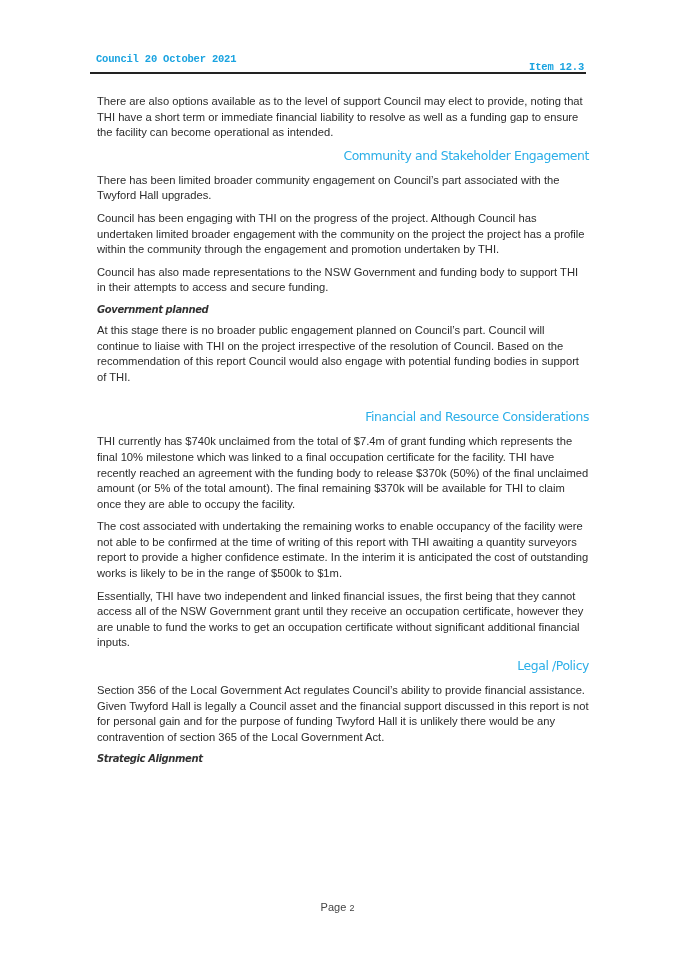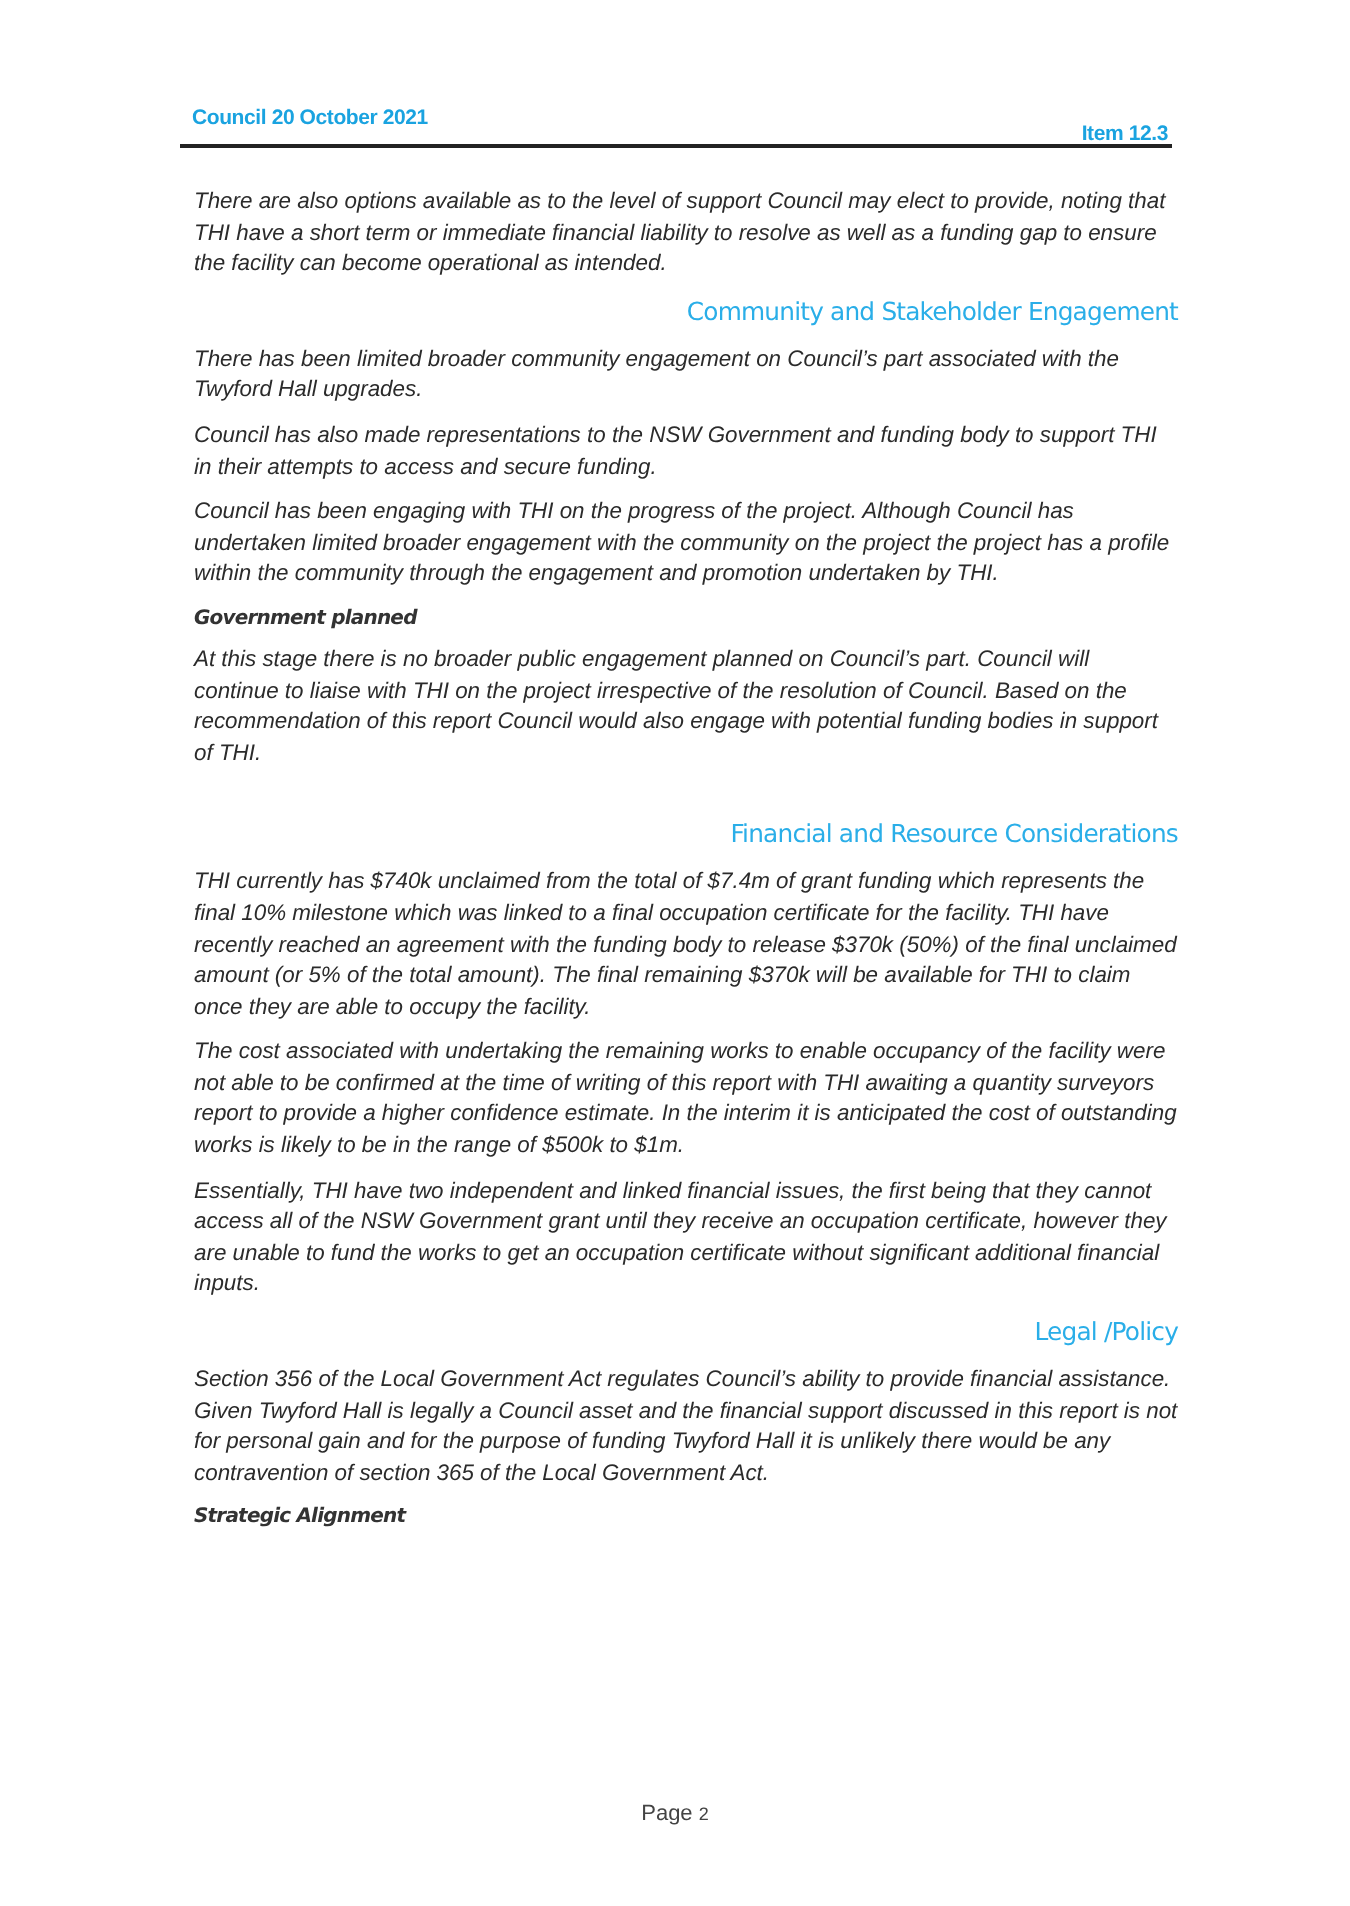--- a/index.html
+++ b/index.html
@@ -1,33 +1,33 @@
 <!DOCTYPE html>
 <html><head>
   <meta charset="utf-8">
   <style>
     html, body { margin: 0; padding: 0; background: #ffffff; }
     body { width: 675px; height: 953px; position: relative; overflow: hidden; }
     .page { position: absolute; left: 0; top: 0; width: 675px; height: 953px; background: #ffffff; }
     .header {
       position: absolute; left: 96px; top: 51px; width: 488px; height: 18px;
-      font-family: Liberation Sans, sans-serif; font-weight: bold; font-size: 10.5px;
+      font-family: Liberation Mono, monospace; font-weight: bold; font-size: 10.5px;
       color: #1aa3e0; letter-spacing: -0.2px;
     }
     .header .left { position: absolute; left: 0; top: 2px; }
     .header .right { position: absolute; right: 0; top: 10px; }
     .header-rule {
       position: absolute; left: 90px; top: 72px; width: 496px; height: 2px; background: #222222;
     }
     .content {
       position: absolute; left: 97px; top: 94px; width: 492px;
       font-family: "Liberation Sans", sans-serif; font-size: 11.2px; line-height: 15.6px;
       color: #2b2b2b;
     }
-    .content p { margin: 0 0 7px 0; font-style: italic; }
+    .content p { margin: 0 0 7px 0; }
     h2.section {
       margin: 1px 0 9px 0;
       font-family: "DejaVu Sans", sans-serif; font-weight: normal; font-size: 12.4px;
       color: #2aaee8; letter-spacing: -0.4px; line-height: 16px; text-align: right;
     }
     h3.sub {
       margin: 0 0 6px 0;
       font-family: "DejaVu Sans", sans-serif; font-weight: bold; font-style: italic;
       font-size: 10px; color: #333333; letter-spacing: -0.4px; line-height: 14px;
     }
@@ -48,22 +48,22 @@
     <span class="right">Item 12.3</span>
   </div>
   <div class="header-rule"></div>
 
   <div class="content">
     <p>There are also options available as to the level of support Council may elect to provide, noting that THI have a short term or immediate financial liability to resolve as well as a funding gap to ensure the facility can become operational as intended.</p>
 
     <h2 class="section">Community and Stakeholder Engagement</h2>
     <p>There has been limited broader community engagement on Council’s part associated with the Twyford Hall upgrades.</p>
 
+    <p>Council has been engaging with THI on the progress of the project. Although Council has undertaken limited broader engagement with the community on the project the project has a profile within the community through the engagement and promotion undertaken by THI.</p>
     <p>Council has also made representations to the NSW Government and funding body to support THI in their attempts to access and secure funding.</p>
-    <p>Council has been engaging with THI on the progress of the project. Although Council has undertaken limited broader engagement with the community on the project the project has a profile within the community through the engagement and promotion undertaken by THI.</p>
 
     <h3 class="sub">Government planned</h3>
     <p>At this stage there is no broader public engagement planned on Council’s part. Council will continue to liaise with THI on the project irrespective of the resolution of Council. Based on the recommendation of this report Council would also engage with potential funding bodies in support of THI.</p>
 
     <div class="gap"></div>
 
     <h2 class="section">Financial and Resource Considerations</h2>
     <p>THI currently has $740k unclaimed from the total of $7.4m of grant funding which represents the final 10% milestone which was linked to a final occupation certificate for the facility. THI have recently reached an agreement with the funding body to release $370k (50%) of the final unclaimed amount (or 5% of the total amount). The final remaining $370k will be available for THI to claim once they are able to occupy the facility.</p>
     <p>The cost associated with undertaking the remaining works to enable occupancy of the facility were not able to be confirmed at the time of writing of this report with THI awaiting a quantity surveyors report to provide a higher confidence estimate. In the interim it is anticipated the cost of outstanding works is likely to be in the range of $500k to $1m.</p>
     <p>Essentially, THI have two independent and linked financial issues, the first being that they cannot access all of the NSW Government grant until they receive an occupation certificate, however they are unable to fund the works to get an occupation certificate without significant additional financial inputs.</p>

